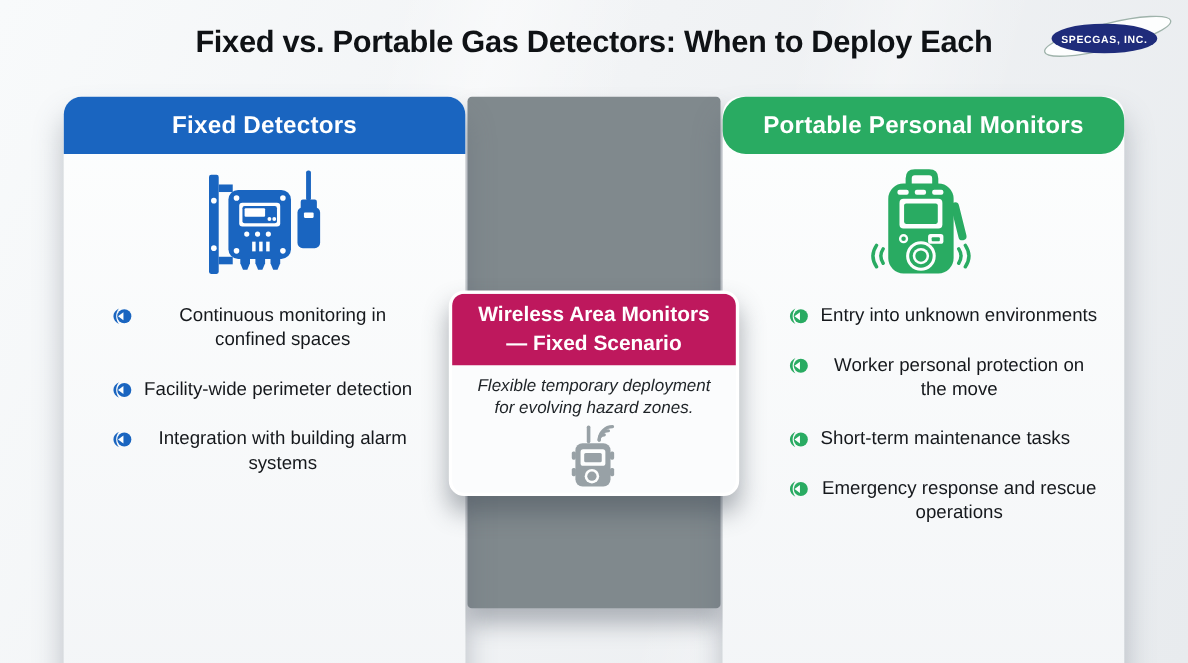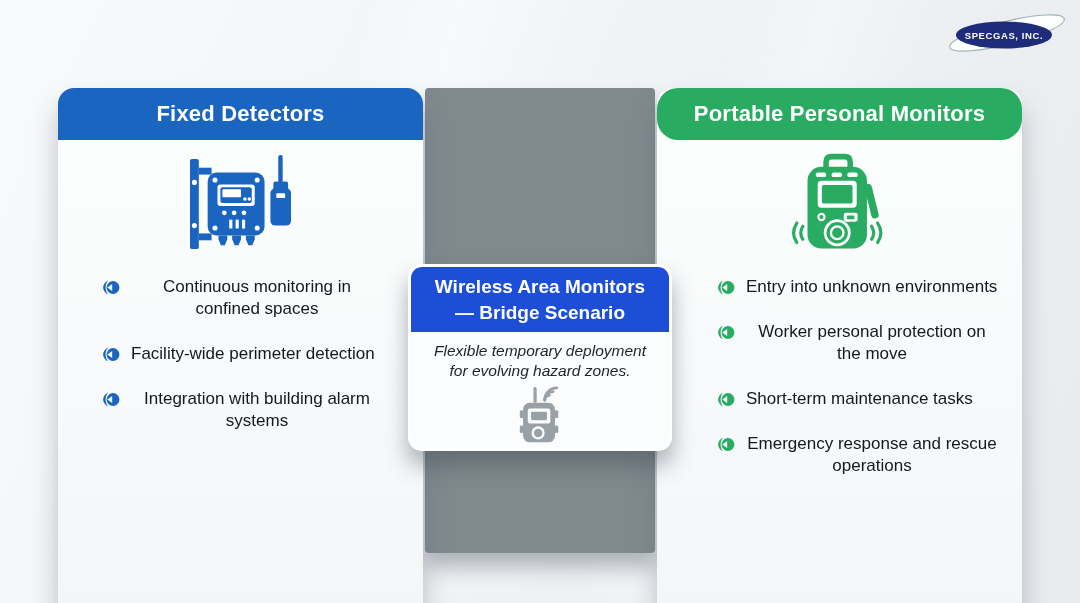--- a/index.html
+++ b/index.html
@@ -53,32 +53,33 @@
   .portable .bullet { color:#29ab62; }
   .btext { font-size:17px; line-height:1.3; color:#15181c; max-width:252px; }
 
   .bridge {
     position:absolute; left:408px; top:264px; width:264px; height:187px;
     box-sizing:border-box; background:#fbfcfd; border:3px solid #fff;
     border-radius:14px; overflow:hidden;
     box-shadow:0 14px 22px rgba(60,70,82,.42);
   }
   .bridge-header {
-    background:#1d4ed8; color:#fff; text-align:center; font-weight:bold;
+    background:#be185d; color:#fff; text-align:center; font-weight:bold;
     font-size:19px; line-height:1.35; padding:7px 20px; border-radius:9px 9px 0 0;
   }
   .bridge-header span { display:block; }
   .bridge-body { text-align:center; padding:9px 12px 0; font-size:15.5px; line-height:1.3; color:#1e2327;font-style:italic; }
   .bridge-icon { display:flex; justify-content:center; margin-top:3px; color:#98a1a6; }
 </style>
 </head>
 <body>
 
 <div class="stage">
 
+  <div class="title">Fixed vs. Portable Gas Detectors: When to Deploy Each</div>
 
   <svg class="logo" viewBox="0 0 136 60" aria-hidden="true">
     <ellipse cx="66" cy="28" rx="59" ry="11.5" fill="#fdfefe" stroke="#9fb3ab" stroke-width="1.2" transform="rotate(-14 66 28)"></ellipse>
     <ellipse cx="63" cy="30" rx="48" ry="13.5" fill="#1f2c7b"></ellipse>
     <text x="63" y="34" text-anchor="middle" font-size="9.5" font-weight="bold" letter-spacing="0.6" fill="#ffffff" font-family="Liberation Sans, sans-serif">SPECGAS, INC.</text>
   </svg>
 
   <div class="band"></div>
 
   <div class="card fixed">
@@ -217,21 +218,21 @@
             <path fill="#fdfefe" d="M5.3,8.5 L10.2,4.9 L10.2,12.1 Z"></path>
           </svg>
         <span class="btext">Emergency response and rescue operations</span>
       </li>
     </ul>
   </div>
 
   <div class="bridge">
     <div class="bridge-header">
       <span>Wireless Area Monitors</span>
-      <span>— Bridge Scenario</span>
+      <span>— Fixed Scenario</span>
     </div>
     <div class="bridge-body">Flexible temporary deployment for evolving hazard zones.</div>
     <div class="bridge-icon">
       <svg width="62" height="62" viewBox="0 0 64 66" aria-hidden="true">
         <rect x="25" y="2" width="3.5" height="17" rx="1.6" fill="currentColor"></rect>
         <g fill="none" stroke="currentColor" stroke-width="3" stroke-linecap="round">
           <path d="M37,16 A5,5 0 0 1 42,11"></path>
           <path d="M41,16 A9,9 0 0 1 50,7" transform="translate(-4 0)"></path>
           <path d="M45,16 A13,13 0 0 1 58,3" transform="translate(-8 0)"></path>
         </g>

